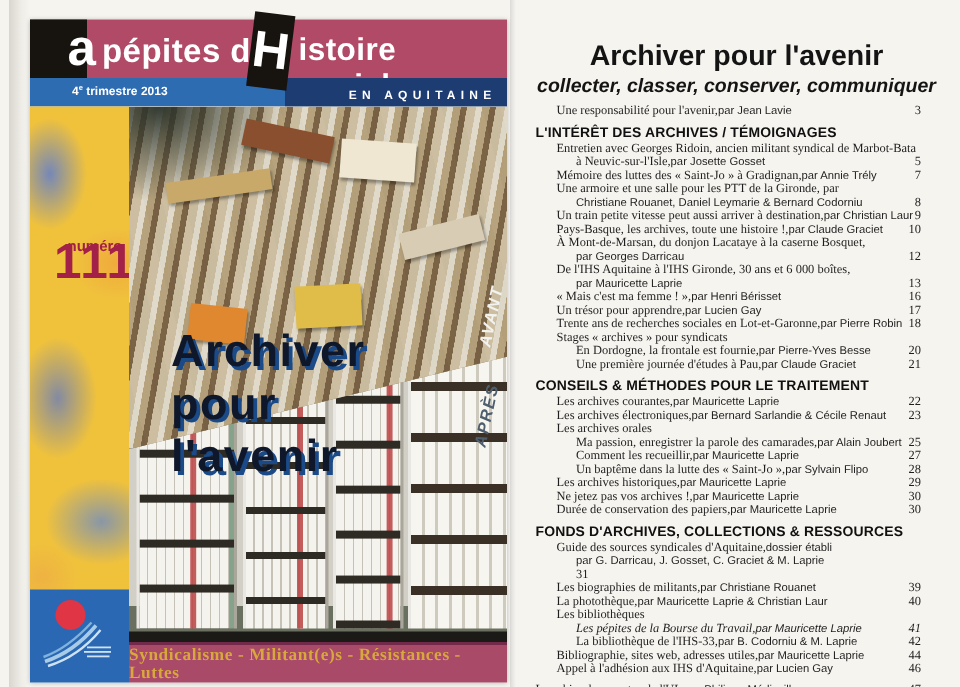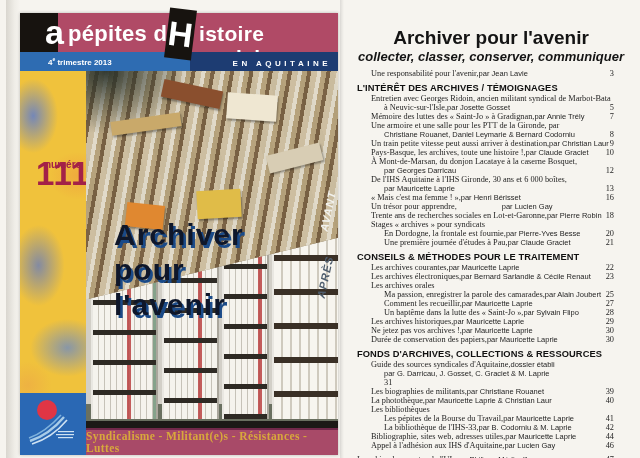--- a/index.html
+++ b/index.html
@@ -83,21 +83,21 @@
     color:#0f172a;text-shadow:2.5px 2.5px 0 #1a4a88;}
   .ph-label{position:absolute;width:52px;text-align:center;z-index:4;
     font-size:11px;font-weight:bold;font-style:italic;letter-spacing:1px;}
   .label-avant{left:216px;top:134px;transform:rotate(-78deg);color:#f2f2ee;}
   .label-apres{left:213px;top:200px;transform:rotate(-78deg);color:#4f5e6e;}
 
   
   .logo-box{position:absolute;left:0;top:380px;width:66px;height:62px;background:#2a68b4;}
   .footer-bar{position:absolute;left:66px;top:415px;width:252px;height:27px;
     background:#a84a68;border-top:2px solid #72294a;box-sizing:border-box;
-    display:flex;align-items:flex-start;justify-content:center;}
+    display:flex;align-items:center;justify-content:center;}
   .footer-bar span{color:#d8a83c;font-family:"Liberation Serif",serif;font-weight:bold;
     font-size:11.5px;letter-spacing:.4px;}
 
   
   .toc{position:absolute;left:345px;top:0;width:292px;height:458px;}
   .toc-title{margin:0;padding-top:27px;text-align:center;font-size:19px;font-weight:bold;color:#141414;}
   .toc-subtitle{margin:0;text-align:center;font-size:13px;font-weight:bold;font-style:italic;color:#141414;}
   .toc-list{position:absolute;left:12px;right:23px;top:69px;}
   .toc-section{font-size:9.3px;font-weight:bold;color:#101010;margin:5px 0 1px 0;letter-spacing:.1px;white-space:nowrap;}
   .toc-entry{}
@@ -256,21 +256,21 @@
       </div>
       <div class="toc-entry">
         <div class="row" style="padding-left: 14px;">
           <span class="t">« Mais c'est ma femme ! », </span>
           <span class="a">par Henri Bérisset</span>
           <span class="fill"></span>
           <span class="page">16</span>
         </div>
       </div>
       <div class="toc-entry">
-        <div class="row" style="padding-left: 14px; gap: 45px;">
+        <div class="row" style="padding-left: 14px;">
           <span class="t">Un trésor pour apprendre, </span>
           <span class="a">par Lucien Gay</span>
           <span class="fill"></span>
           <span class="page">17</span>
         </div>
       </div>
       <div class="toc-entry">
         <div class="row" style="padding-left: 14px;">
           <span class="t">Trente ans de recherches sociales en Lot-et-Garonne, </span>
           <span class="a">par Pierre Robin</span>
@@ -399,21 +399,21 @@
           <span class="page">40</span>
         </div>
       </div>
       <div class="toc-entry">
         <div class="row" style="padding-left: 14px;">
           <span class="t">Les bibliothèques</span>
           <span class="fill"></span>
         </div>
       </div>
       <div class="toc-entry">
-        <div class="row" style="padding-left: 27px;">
+        <div class="row" style="padding-left: 27px; font-style: italic;">
           <span class="t">Les pépites de la Bourse du Travail, </span>
           <span class="a">par Mauricette Laprie</span>
           <span class="fill"></span>
           <span class="page">41</span>
         </div>
       </div>
       <div class="toc-entry">
         <div class="row" style="padding-left: 27px;">
           <span class="t">La bibliothèque de l'IHS-33, </span>
           <span class="a">par B. Codorniu &amp; M. Laprie</span>

